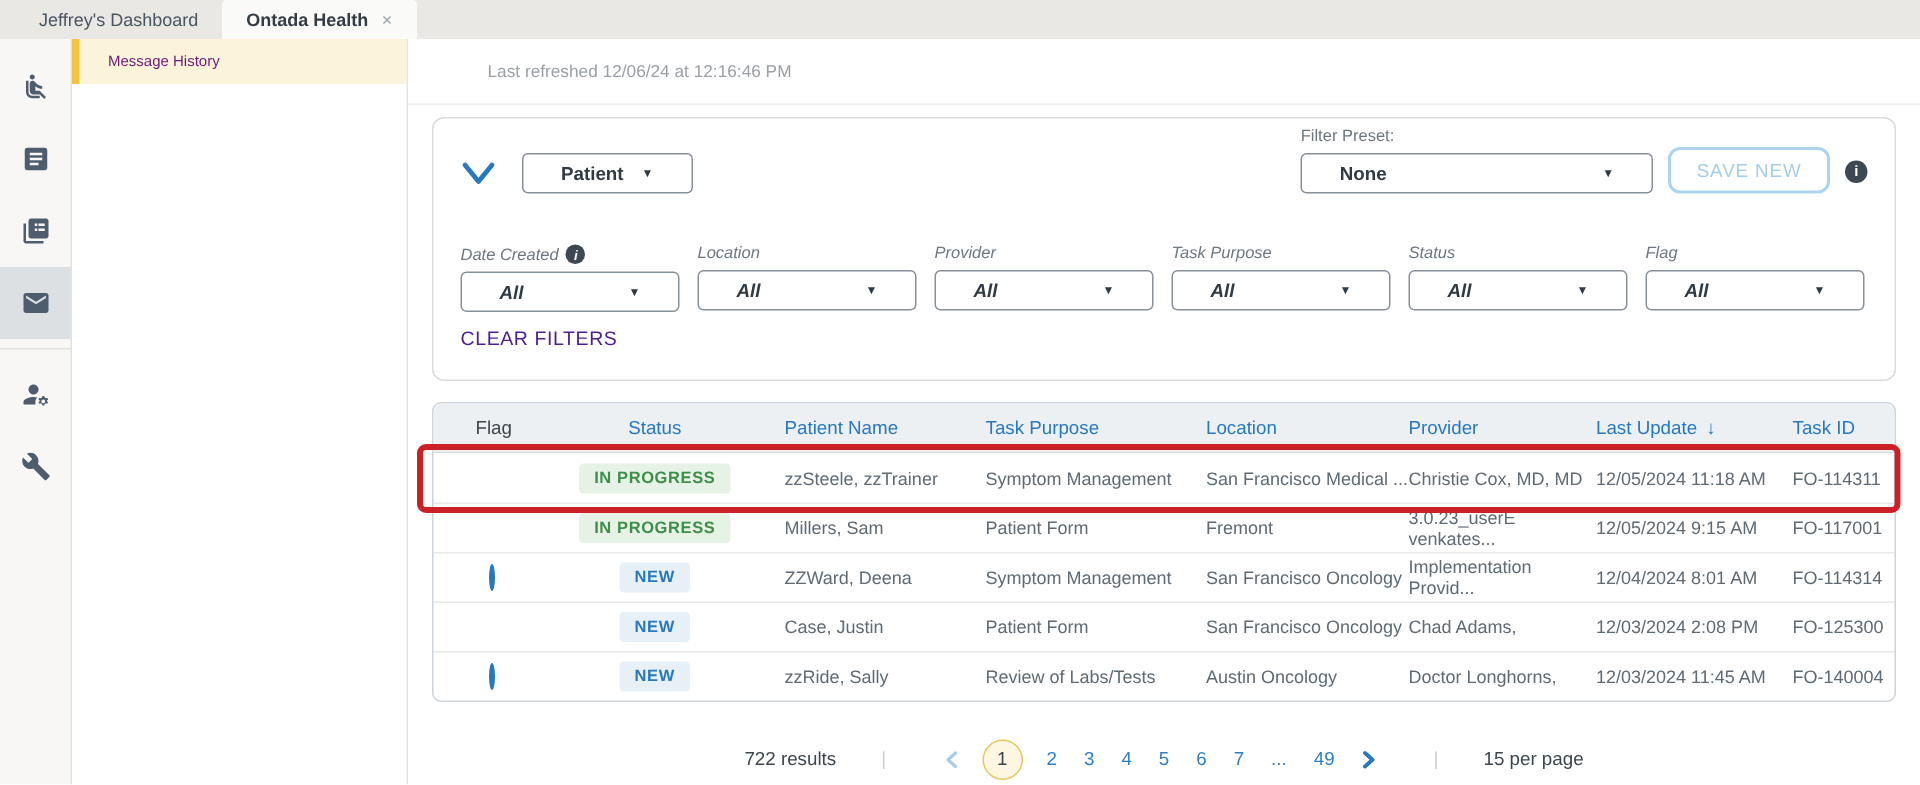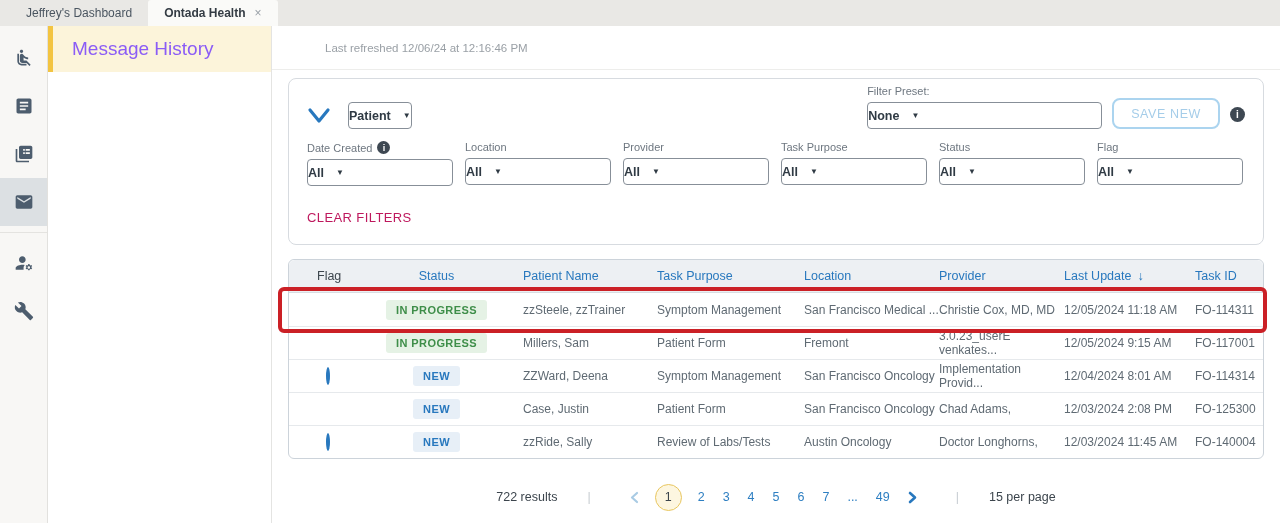--- a/index.html
+++ b/index.html
@@ -17,50 +17,50 @@
   
   .rail { width:48px; background:#f8f7f5; border-right:1px solid #e2e1de; display:flex; flex-direction:column; padding-top:8px; flex:none; }
   .rail-item { height:48px; display:flex; align-items:center; justify-content:center; color:#4d5d6e; }
   .rail-item.active { background:#dce0e3; }
   .rail-sep { border-top:1px solid #e4e3e0; margin:6px 0; }
   .ricon { width:20px; height:20px; display:block; }
 
   
   .sidebar { width:224px; background:#fff; border-right:1px solid #e4e4e2; flex:none; }
   .sidebar-title { height:59px; display:flex; align-items:center; padding-left:24px; font-size:15px; color:#2f3d4a; border-bottom:1px solid #ebebe9; }
-  .sidebar-item { height:46px; display:flex; align-items:center; padding-left:24px; font-size:19px; color:#8b5cf6; }
+  .sidebar-item { height:30px; display:flex; align-items:center; padding-left:24px; font-size:10px; color:#701a75; }
   .sidebar-item.selected { background:#fcf4da; border-left:5px solid #f3c441; padding-left:19px; }
 
   
   .main { flex:1; min-width:0; background:#fff; position:relative; }
   .page-header { height:44px; display:flex; align-items:center; padding-left:31px; border-bottom:1px solid #ededeb; }
   .page-title { font-size:19px; font-weight:700; color:#30373d; letter-spacing:.2px; }
   .refreshed { margin-left:22px; font-size:11.5px; color:#9aa0a6; }
 
   
   .filter-card { margin:8px 16px 14px; border:1px solid #d7dbe0; border-radius:8px; padding:6px 14px 18px 18px; }
   .f-row1 { display:flex; }
   .f-left { display:flex; align-items:center; margin-top:17px; }
   .collapse-btn { width:24px; height:20px; margin-right:17px; cursor:pointer; }
-  .sel { display:inline-flex; align-items:center; justify-content:flex-start; border:1px solid #878f98; border-radius:4px; background:#fff; font-size:12.5px; font-weight:700; color:#2f3a44; padding:0 0; height:27px; cursor:pointer; }
+  .sel { display:inline-flex; align-items:center; justify-content:space-between; border:1px solid #878f98; border-radius:4px; background:#fff; font-size:12.5px; font-weight:700; color:#2f3a44; padding:0 25px; height:27px; cursor:pointer; }
   .sel .caret { font-size:8px; color:#2f3a44; margin-left:12px; }
   .search-box { display:flex; align-items:center; width:274px; height:27px; border:1px solid #b7bdc4; border-radius:12px; background:#fcfcfb; padding:0 10px; margin-left:8px; }
   .search-box svg { flex:none; margin-right:8px; }
   .search-box input { border:none; outline:none; background:transparent; font-size:12.5px; color:#333; width:100%; }
   .search-box input::placeholder { color:#9aa1a8; }
   .f-right { margin-left:auto; display:flex; align-items:flex-end; gap:10px; padding-right:4px; }
   .preset-group { display:flex; flex-direction:column; }
   .f-label { font-size:11px; color:#6e7780; margin-bottom:5px; display:flex; align-items:center; gap:5px; }
   .preset-sel { width:235px; }
   .save-btn { height:31px; padding:0 17px; border:2px solid #abd4ef; border-radius:8px; background:#fff; color:#a5cde9; font-weight:400; font-size:12.5px; letter-spacing:.6px; font-family:inherit; cursor:pointer; }
   .info-badge { width:15px; height:15px; border-radius:50%; background:#3e4852; color:#fff; font-size:10px; font-weight:700; display:inline-flex; align-items:center; justify-content:center; flex:none; margin-bottom:7px; }
   .info-badge.small { width:13px; height:13px; font-size:9px; margin-bottom:0; }
-  .f-row2 { display:grid; grid-template-columns:repeat(6,1fr); gap:12px; margin-top:12px; padding-right:6px; }
+  .f-row2 { display:grid; grid-template-columns:repeat(6,1fr); gap:12px; margin-top:34px; padding-right:6px;font-style:italic; }
   .f-field .sel { width:100%; }
-  .clear-link { margin-top:24px; display:inline-block; font-size:13px; color:#be185d; letter-spacing:.4px; cursor:pointer; }
+  .clear-link { margin-top:10px; display:inline-block; font-size:13px; color:#4c1d95; letter-spacing:.4px; cursor:pointer; }
 
   
   .table-card { margin:0 16px; border:1px solid #ccd3da; border-radius:6px; position:relative; background:#fff; }
   .thead, .trow { display:grid; grid-template-columns:62px 115px 163px 147px 135px 125px 131px auto; padding-left:28px; align-items:center; }
   .thead { height:33px; background:#edf0f3; border-bottom:1px solid #d8dde2; border-radius:6px 6px 0 0; font-size:12.5px; color:#2878be; }
   .thead .col-flag { color:#3c454d; }
   .col-patient { padding-left:29px; }
   .col-status { display:flex; justify-content:center; }
   .sort { font-weight:700; margin-left:6px; }
   .trow { height:33px; font-size:12px; color:#5f6a73; }

